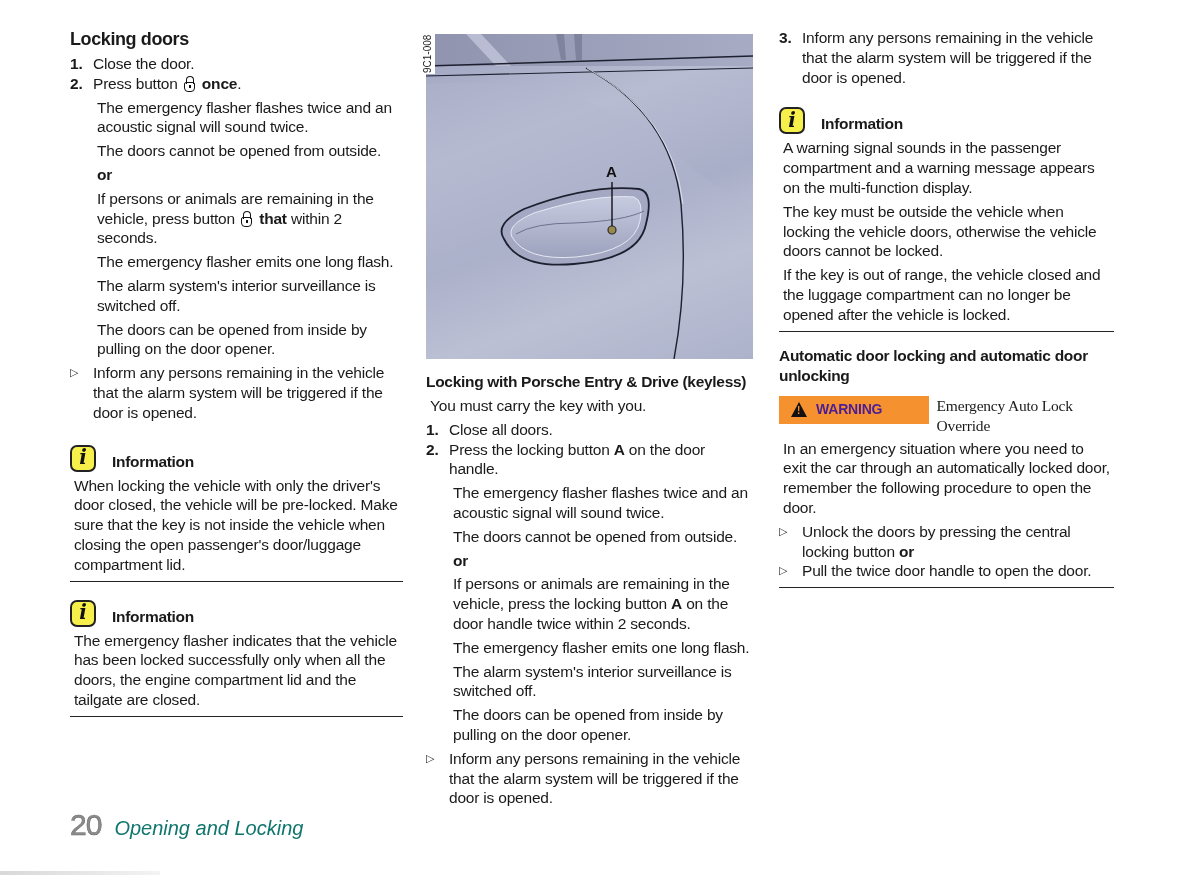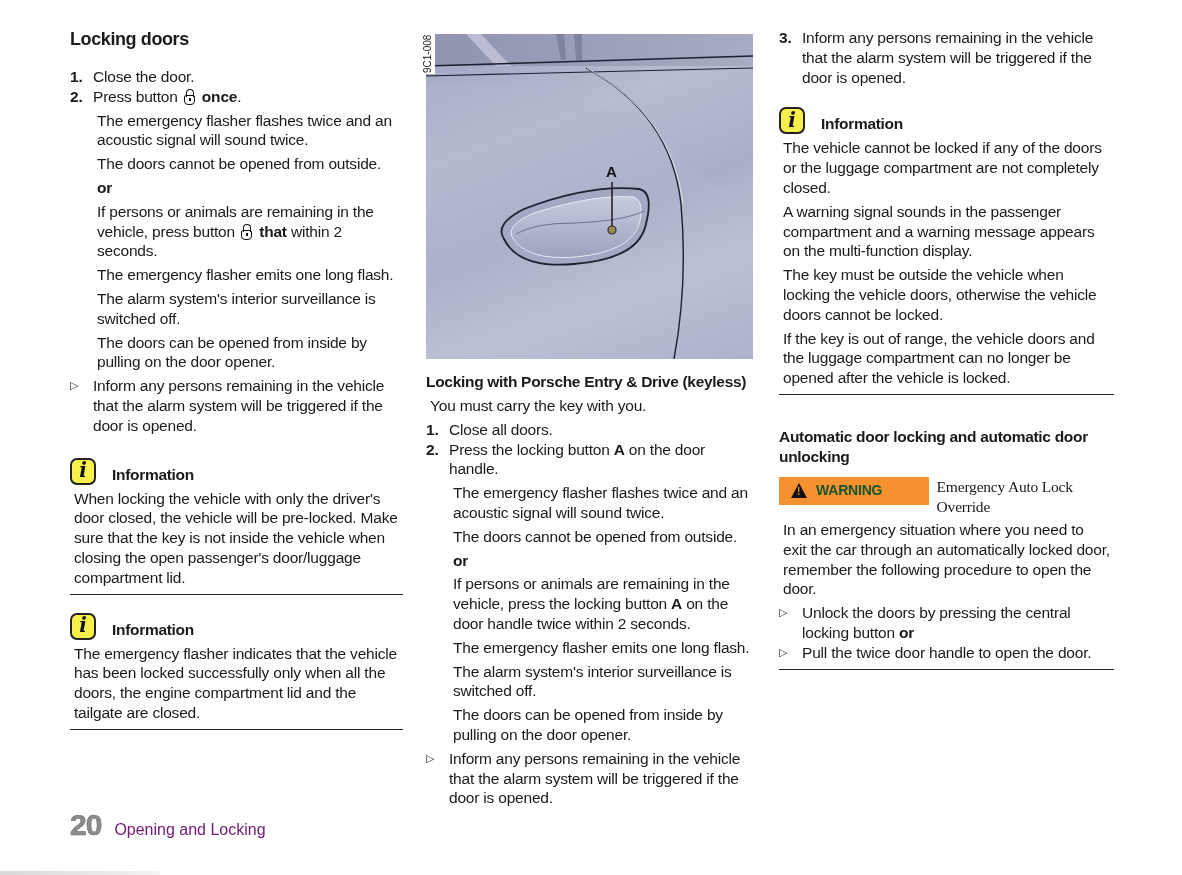--- a/index.html
+++ b/index.html
@@ -5,21 +5,21 @@
   html, body { margin: 0; padding: 0; background: #ffffff; }
   body {
     width: 1182px; height: 875px; position: relative; overflow: hidden;
     font-family: "Liberation Sans", sans-serif; color: #1a1a1a;
   }
   .col { position: absolute; font-size: 15.5px; line-height: 19.8px; letter-spacing: -0.2px; }
   .col-left { left: 70px; top: 28px; width: 333px; }
   .col-mid { left: 426px; top: 34px; width: 332px; }
   .col-right { left: 779px; top: 28px; width: 335px; }
 
-  .h1 { font-size: 18px; font-weight: bold; line-height: 22px; margin: 0 0 17px 0; letter-spacing: -0.4px; }
+  .h1 { font-size: 18px; font-weight: bold; line-height: 22px; margin: 0 0 4px 0; letter-spacing: -0.4px; }
   .h2 { font-size: 15.5px; font-weight: bold; line-height: 20px; margin: 0 0 2px 0; letter-spacing: -0.3px; }
   p { margin: 4px; }
   .step { display: flex; }
   .step-num { width: 23px; flex: 0 0 23px; font-weight: bold; }
   .step-body { flex: 1; }
   .bullet { display: flex; }
   .bullet-mark { width: 23px; flex: 0 0 23px; font-size: 11px; line-height: 19.8px; }
   .indent { padding-left: 23px; }
   b { font-weight: bold; }
 
@@ -46,32 +46,32 @@
   }
   .fig-code {
     position: absolute; left: 421px; top: 34px; width: 14px; height: 40px; background: #fff;
     writing-mode: vertical-rl; transform: rotate(180deg); font-size: 10px; line-height: 14px;
     text-align: center; color: #222;
   }
 
   .warning-row { display: flex; align-items: flex-start; margin-top: 10px; }
   .warning-badge {
     width: 162px; height: 28px; background: #f5922f; display: flex; align-items: center;
-    padding-left: 12px; box-sizing: border-box; font-weight: bold; font-size: 14px; color: #14532d; margin-right: 8px;
+    padding-left: 12px; box-sizing: border-box; font-weight: bold; font-size: 14px; color: #4c1d95; margin-right: 8px;
   }
   .warn-tri {
     width: 0; height: 0; border-left: 8px solid transparent; border-right: 8px solid transparent;
     border-bottom: 15px solid #111; margin-right: 9px; position: relative;
   }
   .warn-tri::after { content: "!"; position: absolute; left: -2px; top: 3px; color: #f5922f; font-size: 10px; font-weight: bold; line-height: 11px; }
   .warning-text { font-size: 15.5px; line-height: 20px; font-family: Liberation Serif, serif; }
 
   .footer { position: absolute; left: 70px; top: 808px; display: flex; align-items: baseline; }
-  .page-num { font-size: 30px; font-weight: bold; color: #8c8c8c; letter-spacing: -1px; margin-right: 13px; -webkit-text-stroke: 0.6px #6e6e6e; }
-  .page-section { font-size: 16px; color: #701a75; }
+  .page-num { font-size: 30px; font-weight: normal; color: #8c8c8c; letter-spacing: -1px; margin-right: 13px; -webkit-text-stroke: 0.6px #6e6e6e; }
+  .page-section { font-size: 20px; color: #0f766e; font-style: italic; }
   .bottom-edge { position: absolute; left: 0; top: 871px; width: 160px; height: 4px; background: linear-gradient(90deg, #d8d8d8, #f3f3f3); }
 </style>
 </head>
 <body>
 
 <div class="col col-left">
   <div class="h1">Locking doors</div>
 
   <div class="step">
     <span class="step-num">1.</span>
@@ -189,27 +189,26 @@
 <div class="col col-right">
   <div class="step">
     <span class="step-num">3.</span>
     <span class="step-body">Inform any persons remaining in the vehicle that the alarm system will be triggered if the door is opened.</span>
   </div>
 
   <div class="info-head" style="margin-top:20px">
     <span class="info-icon">i</span>
     <span class="info-title">Information</span>
   </div>
-  <p>The vehicle cannot be locked if any of the doors or the luggage compartment are not completely closed.</p>
   <p>A warning signal sounds in the passenger compartment and a warning message appears on the multi-function display.</p>
   <p style="margin-top:2px">The key must be outside the vehicle when locking the vehicle doors, otherwise the vehicle doors cannot be locked.</p>
-  <p style="margin-top:2px">If the key is out of range, the vehicle doors and the luggage compartment can no longer be opened after the vehicle is locked.</p>
-  <div class="rule"></div>
-
-  <div class="h2" style="margin-top:32px">Automatic door locking and automatic door unlocking</div>
+  <p style="margin-top:2px">If the key is out of range, the vehicle closed and the luggage compartment can no longer be opened after the vehicle is locked.</p>
+  <div class="rule"></div>
+
+  <div class="h2" style="margin-top:14px">Automatic door locking and automatic door unlocking</div>
 
   <div class="warning-row">
     <div class="warning-badge">
       <span class="warn-tri"></span>
       <span>WARNING</span>
     </div>
     <div class="warning-text">Emergency Auto Lock Override</div>
   </div>
   <p style="margin-top:3px">In an emergency situation where you need to exit the car through an automatically locked door, remember the following procedure to open the door.</p>
   <div class="bullet">

